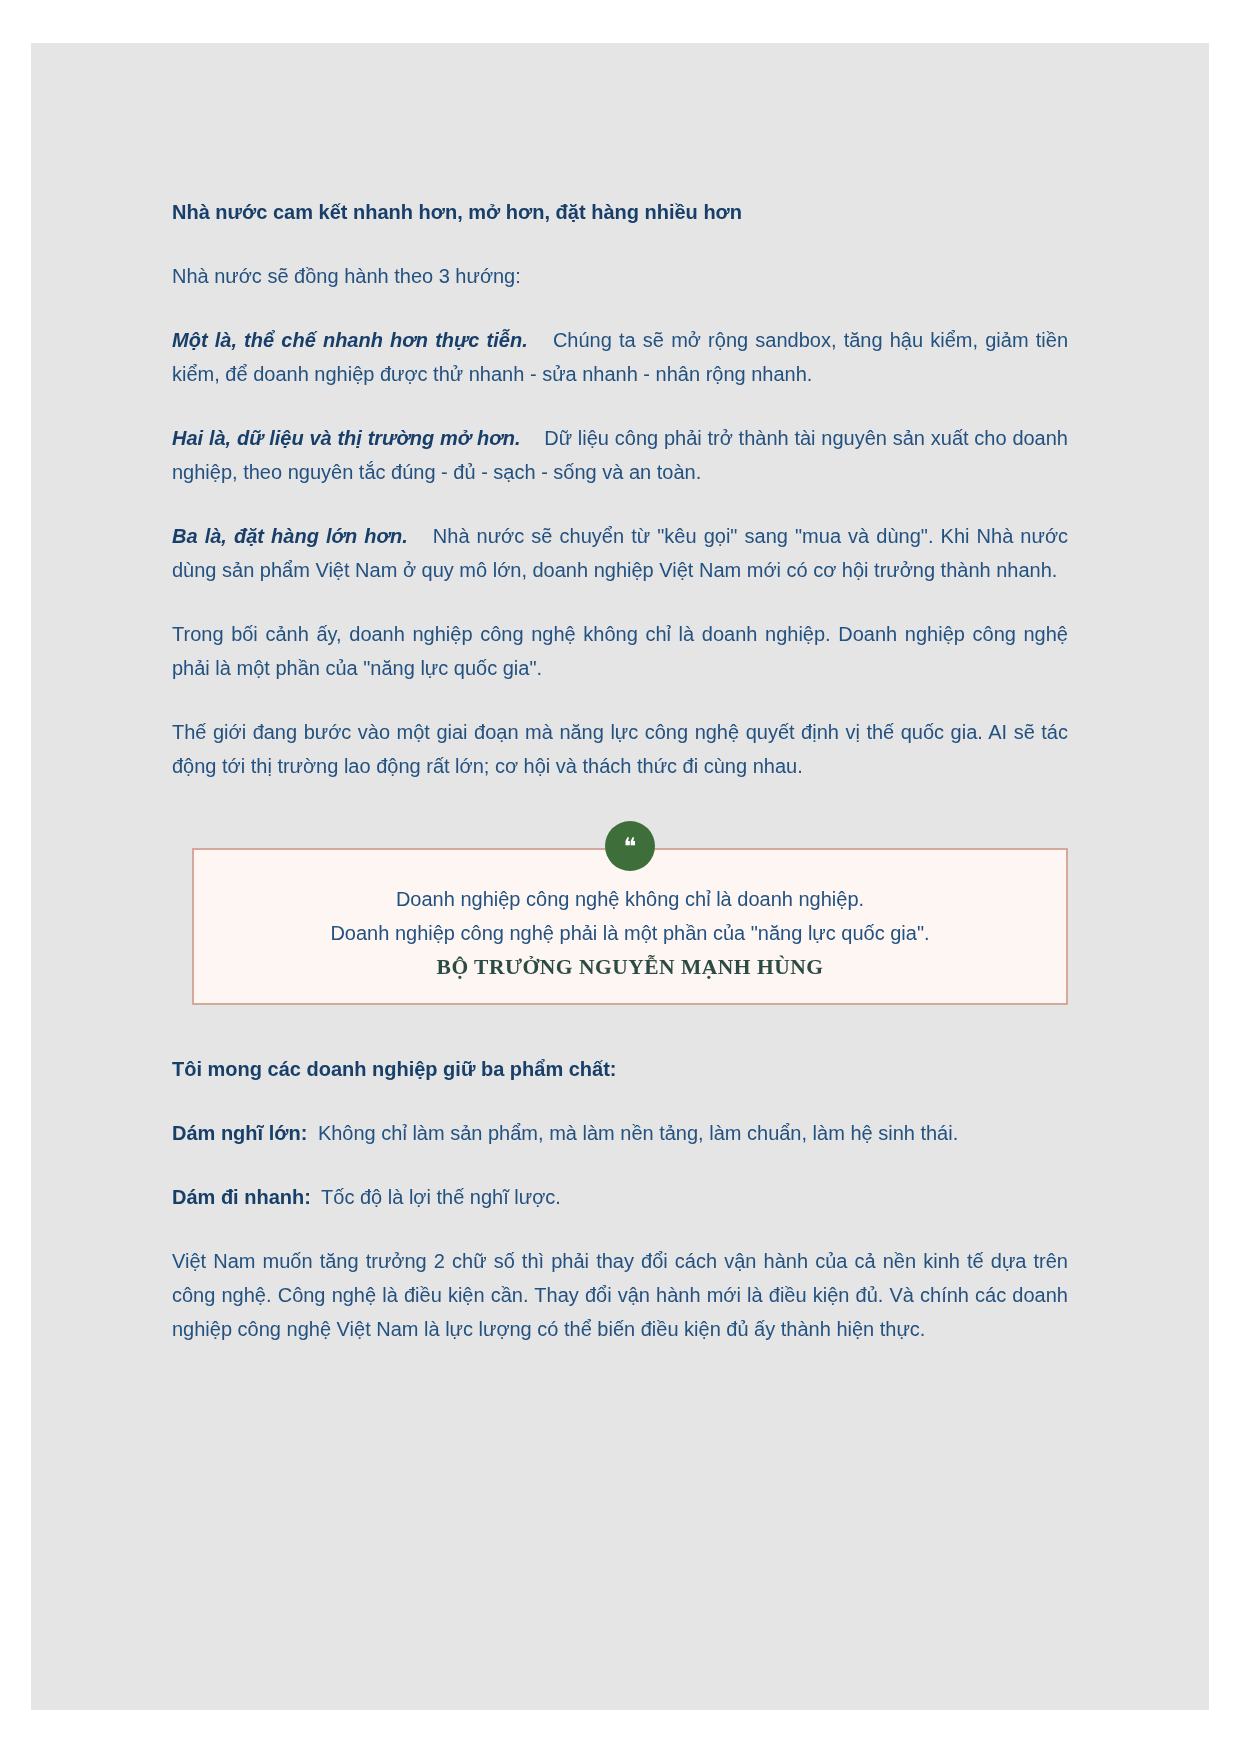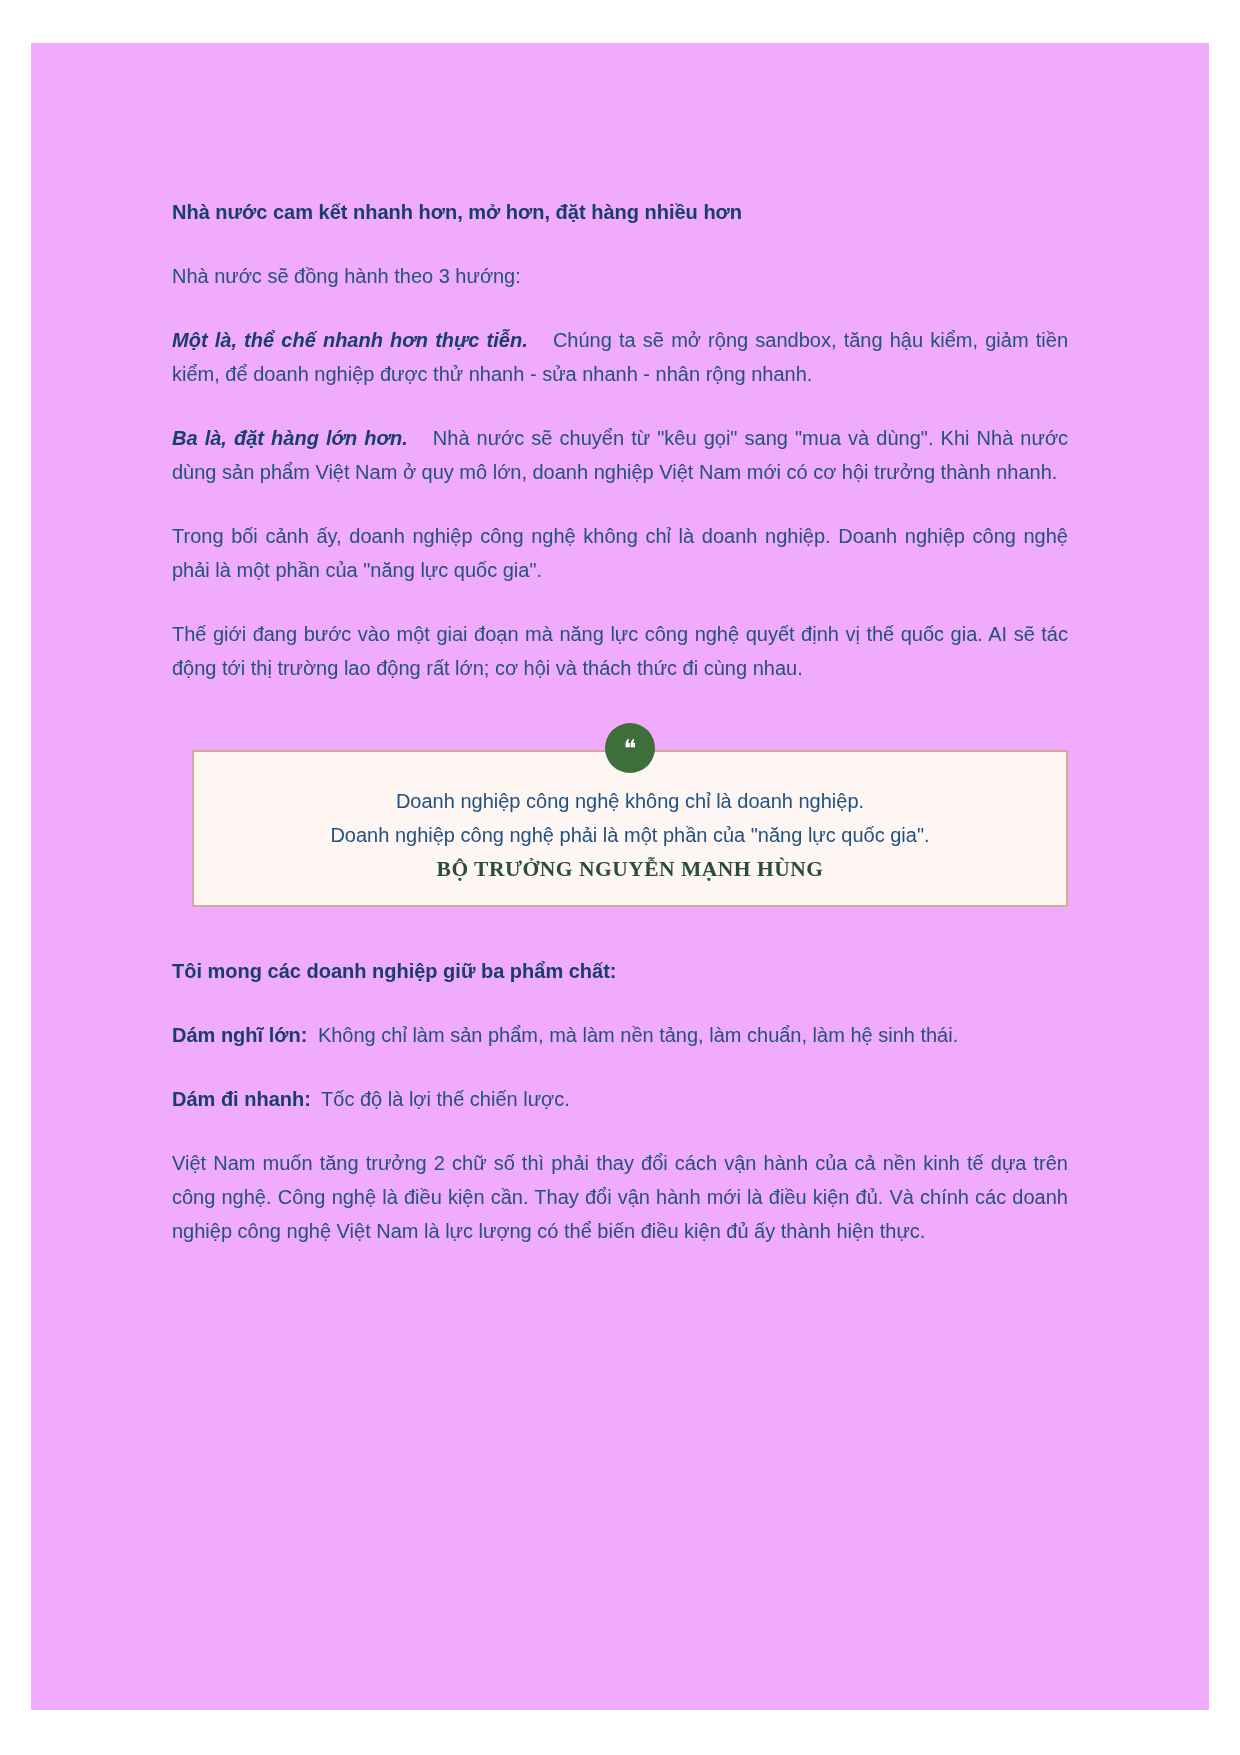--- a/index.html
+++ b/index.html
@@ -5,21 +5,21 @@
   * { margin: 0; padding: 0; box-sizing: border-box; }
   html, body {
     width: 1240px; height: 1755px;
     background: #ffffff;
     font-family: "Liberation Sans", "DejaVu Sans", sans-serif;
   }
   .canvas { position: relative; width: 1240px; height: 1755px; background: #ffffff; overflow: hidden; }
   .page {
     position: absolute; left: 31px; top: 43px;
     width: 1178px; height: 1667px;
-    background: #f0abfc;
+    background: #e5e5e5;
   }
   .content {
     padding: 152px 141px 0 141px;
     color: #235180;
     font-size: 20px;
     line-height: 34px;
     text-align: justify;
   }
   .content p { margin: 30px 0; }
   .content p:first-child { margin-top: 0; }
@@ -86,20 +86,24 @@
 
       <p class="heading">Nhà nước cam kết nhanh hơn, mở hơn, đặt hàng nhiều hơn</p>
 
       <p>Nhà nước sẽ đồng hành theo 3 hướng:</p>
 
       <p>
         <strong class="lead-italic">Một là, thể chế nhanh hơn thực tiễn.</strong>
         <span>Chúng ta sẽ mở rộng sandbox, tăng hậu kiểm, giảm tiền kiểm, để doanh nghiệp được thử nhanh - sửa nhanh - nhân rộng nhanh.</span>
       </p>
 
+      <p>
+        <strong class="lead-italic">Hai là, dữ liệu và thị trường mở hơn.</strong>
+        <span>Dữ liệu công phải trở thành tài nguyên sản xuất cho doanh nghiệp, theo nguyên tắc đúng - đủ - sạch - sống và an toàn.</span>
+      </p>
 
       <p>
         <strong class="lead-italic">Ba là, đặt hàng lớn hơn.</strong>
         <span>Nhà nước sẽ chuyển từ "kêu gọi" sang "mua và dùng". Khi Nhà nước dùng sản phẩm Việt Nam ở quy mô lớn, doanh nghiệp Việt Nam mới có cơ hội trưởng thành nhanh.</span>
       </p>
 
       <p>Trong bối cảnh ấy, doanh nghiệp công nghệ không chỉ là doanh nghiệp. Doanh nghiệp công nghệ phải là một phần của "năng lực quốc gia".</p>
 
       <p>Thế giới đang bước vào một giai đoạn mà năng lực công nghệ quyết định vị thế quốc gia. AI sẽ tác động tới thị trường lao động rất lớn; cơ hội và thách thức đi cùng nhau.</p>
 
@@ -114,21 +118,21 @@
 
       <p class="heading">Tôi mong các doanh nghiệp giữ ba phẩm chất:</p>
 
       <p>
         <strong class="lead-bold">Dám nghĩ lớn:</strong>
         <span>Không chỉ làm sản phẩm, mà làm nền tảng, làm chuẩn, làm hệ sinh thái.</span>
       </p>
 
       <p>
         <strong class="lead-bold">Dám đi nhanh:</strong>
-        <span>Tốc độ là lợi thế chiến lược.</span>
+        <span>Tốc độ là lợi thế nghĩ lược.</span>
       </p>
 
 
       <p>Việt Nam muốn tăng trưởng 2 chữ số thì phải thay đổi cách vận hành của cả nền kinh tế dựa trên công nghệ. Công nghệ là điều kiện cần. Thay đổi vận hành mới là điều kiện đủ. Và chính các doanh nghiệp công nghệ Việt Nam là lực lượng có thể biến điều kiện đủ ấy thành hiện thực.</p>
 
     </div>
   </div>
 </div>
 
 </body></html>

